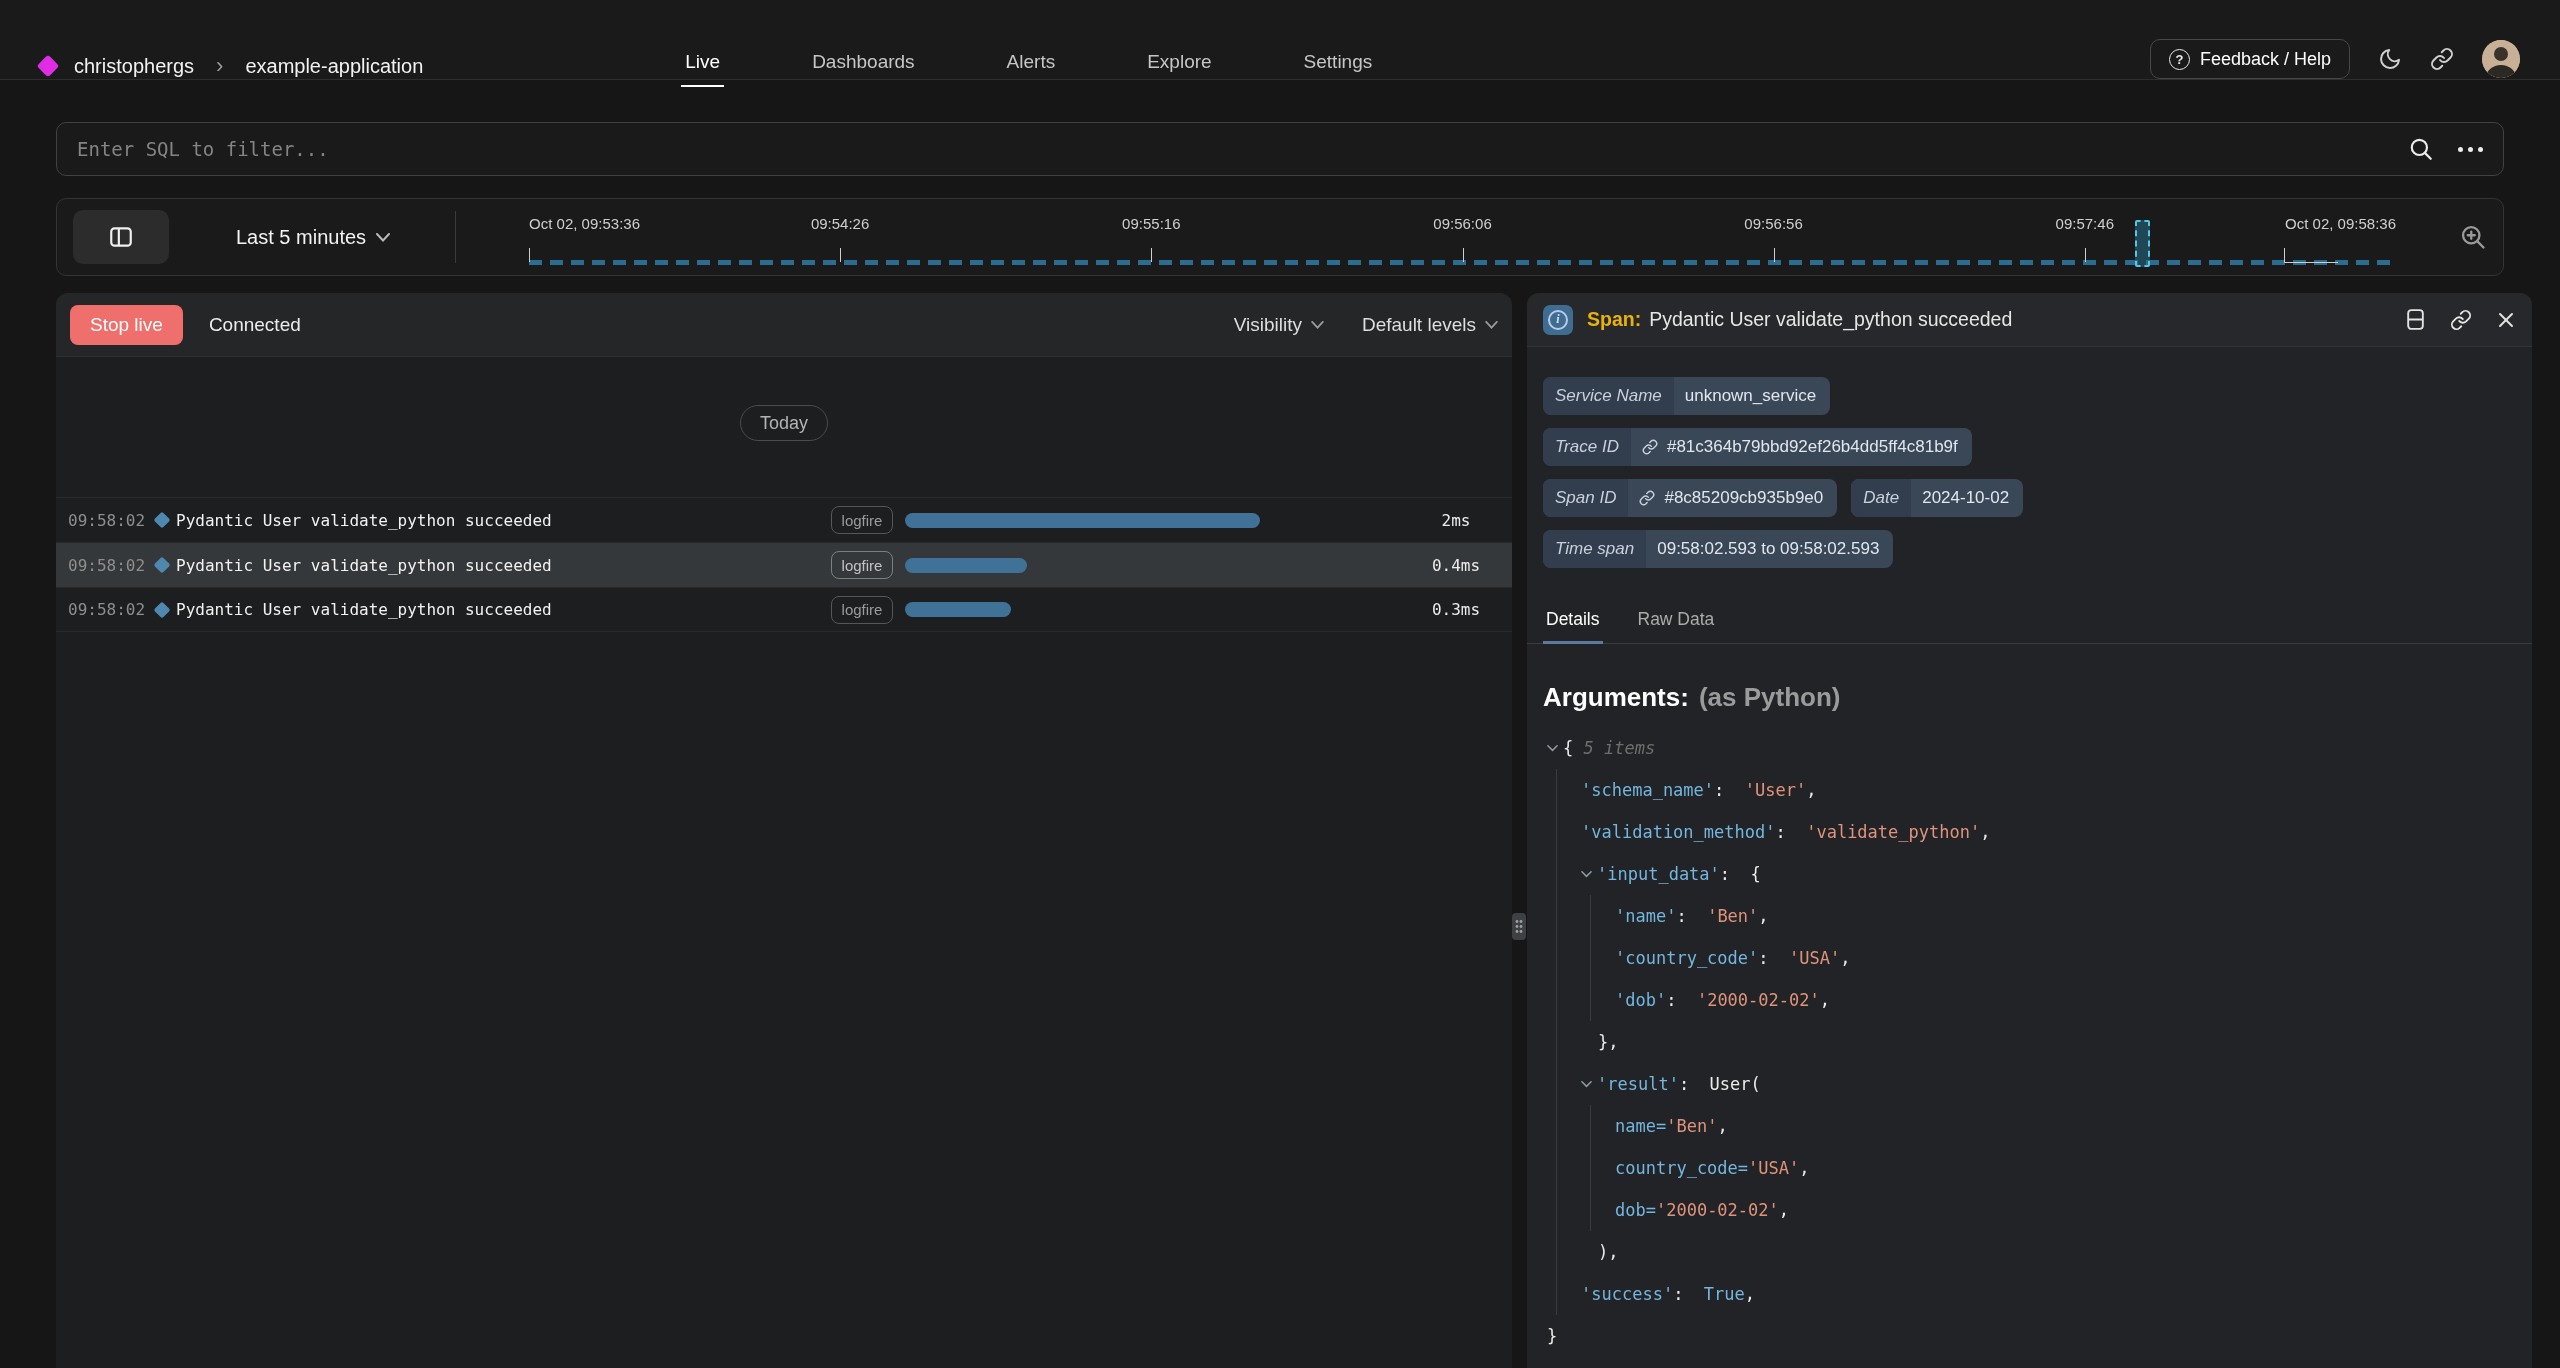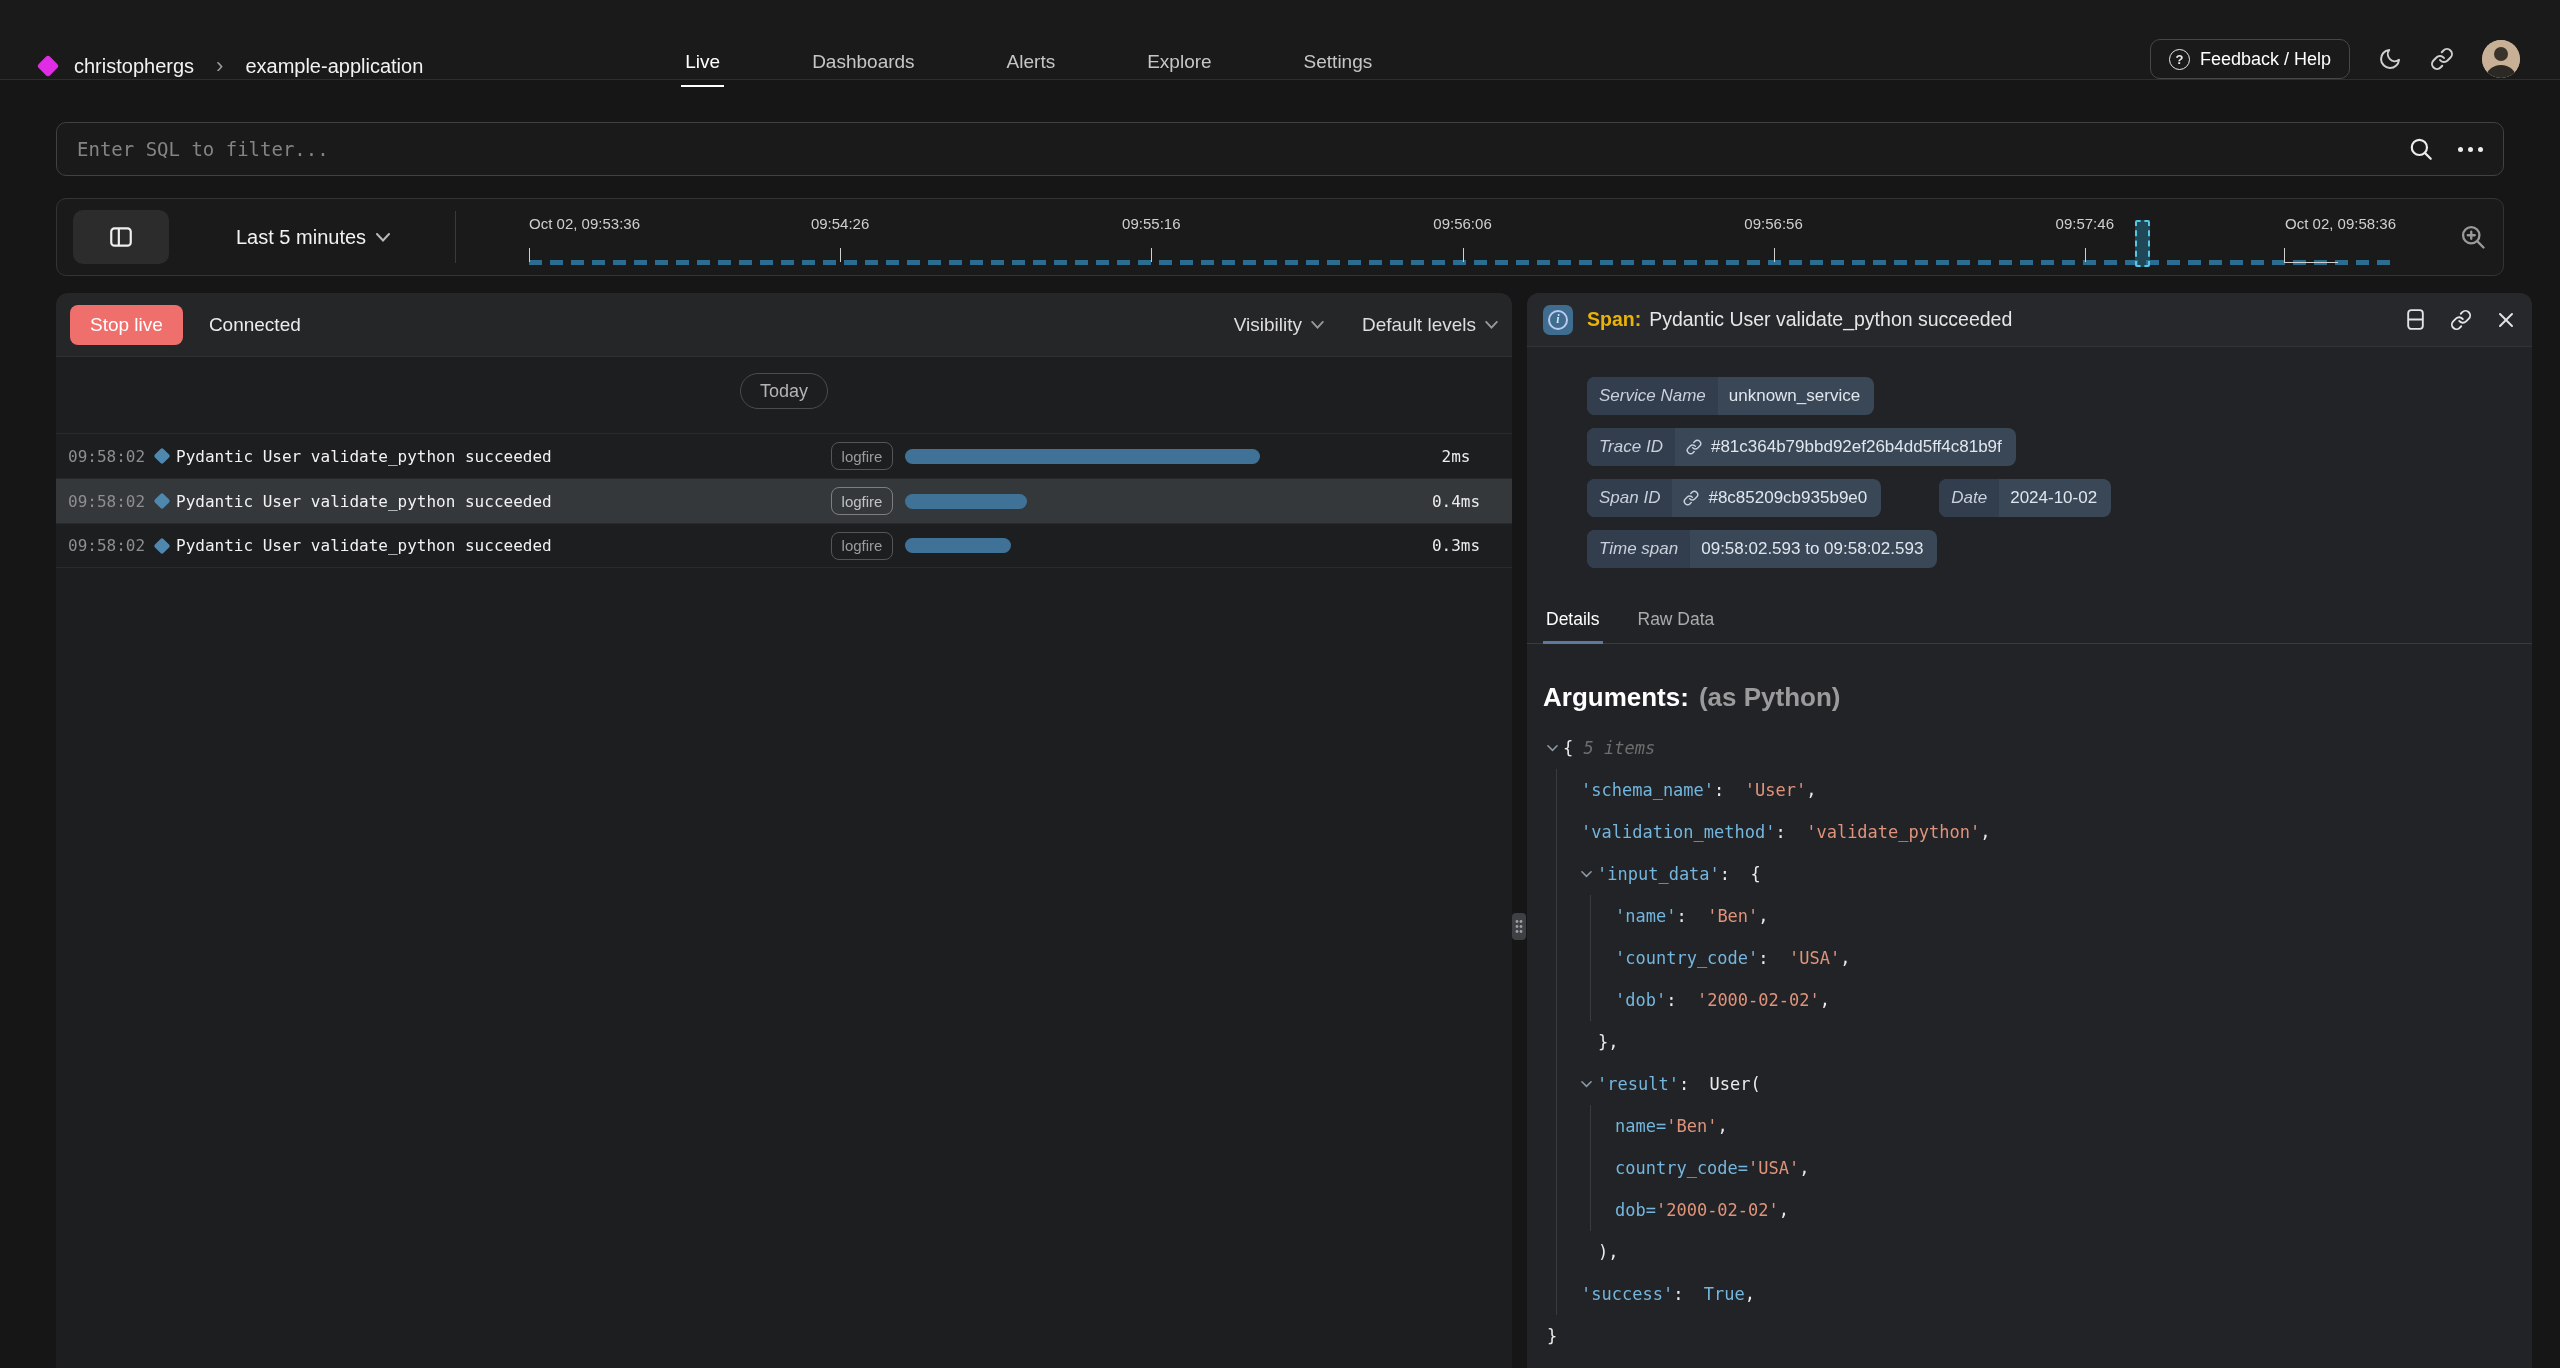--- a/index.html
+++ b/index.html
@@ -51,21 +51,21 @@
     border-left:1px solid #cfcfcf; border-bottom:1px solid #cfcfcf; }
   .dash-line { position:absolute; bottom:10px; left:0; right:0; height:5px;
     background:repeating-linear-gradient(90deg,#2b6d90 0 13px,transparent 13px 21px); }
   .spike { position:absolute; bottom:8px; width:15px; height:47px; background:rgba(36,116,146,.5);
     border:2px dashed #54c7e8; border-radius:2px; }
   .zoom-in { color:#9a9a9a; cursor:pointer; }
 
   
   .panes { margin-top:17px; display:flex; gap:15px; height:1075px; position:relative; }
   .live-pane { width:1456px; background:#1d1e20; border-radius:12px 12px 0 0; overflow:hidden;
-    display:flex; flex-direction:column; }
+    display:flex; flex-direction:column;gap:32px; }
   .live-toolbar { height:64px; background:#242628; border-bottom:1px solid #303030;
     display:flex; align-items:center; padding:0 14px; flex:none; }
   .stop-live { height:40px; padding:0 20px; background:#ee6f6b; color:#ffffff; font-size:19px;
     border:none; border-radius:8px; cursor:pointer; }
   .connected { margin-left:26px; font-size:19px; color:#ececec; }
   .toolbar-right { margin-left:auto; display:flex; gap:38px; }
   .dd { display:flex; align-items:center; gap:9px; font-size:19px; color:#dedede; cursor:pointer; }
   .empty-note { margin-top:26px; text-align:center; color:#9b9b9b; font-size:18px; }
   .today-pill { align-self:center; margin-top:16px; height:36px; padding:0 19px; display:flex; align-items:center;
     border:1px solid #4c4c4c; border-radius:18px; color:#b4b4b4; font-size:18px; cursor:pointer; }
@@ -98,21 +98,21 @@
   .info-ring { width:20px; height:20px; border:2px solid #bcc9ef; border-radius:50%;
     display:flex; align-items:center; justify-content:center; font-size:12px; font-style:italic;
     font-weight:bold; color:#d6e2fa; font-family:"Liberation Serif",serif; }
   .dtitle { font-size:19.5px; color:#e6e6e6; white-space:nowrap; overflow:hidden; }
   .dtitle b { color:#eab308; margin-right:8px; }
   .dh-icons { margin-left:auto; display:flex; align-items:center; gap:24px; color:#e3e3e3; }
   .dh-icons > * { cursor:pointer; }
 
   .badges { padding:30px 16px 0; }
   .badge-row { display:flex; gap:14px; margin-bottom:13px; }
-  .pill { display:flex; align-items:stretch; background:#3a4757; border-radius:8px; overflow:hidden; height:38px; font-size:17px;margin-left:44px; }
+  .pill { display:flex; align-items:stretch; background:#3a4757; border-radius:8px; overflow:hidden; height:38px; font-size:17px; }
   .pill .plabel { background:#323e4d; color:#c8d0db; font-style:italic; display:flex; align-items:center; padding:0 12px; }
   .pill .pvalue { color:#e0e6ed; display:flex; align-items:center; gap:9px; padding:0 14px 0 11px; }
   .pill .plink { color:#c8d0db; }
 
   .dtabs { margin-top:16px; padding:0 16px; display:flex; gap:32px; border-bottom:1px solid #3a3b3d; }
   .dtab { padding:12px 3px 13px; font-size:17.5px; color:#ababab; position:relative; cursor:pointer; }
   .dtab.active { color:#ffffff; }
   .dtab.active::after { content:""; position:absolute; left:0; right:0; bottom:-1px; height:3px; background:#5d7a9e; }
 
   .args-heading { margin:38px 16px 0; font-size:26px; font-weight:bold; color:#ffffff; }

